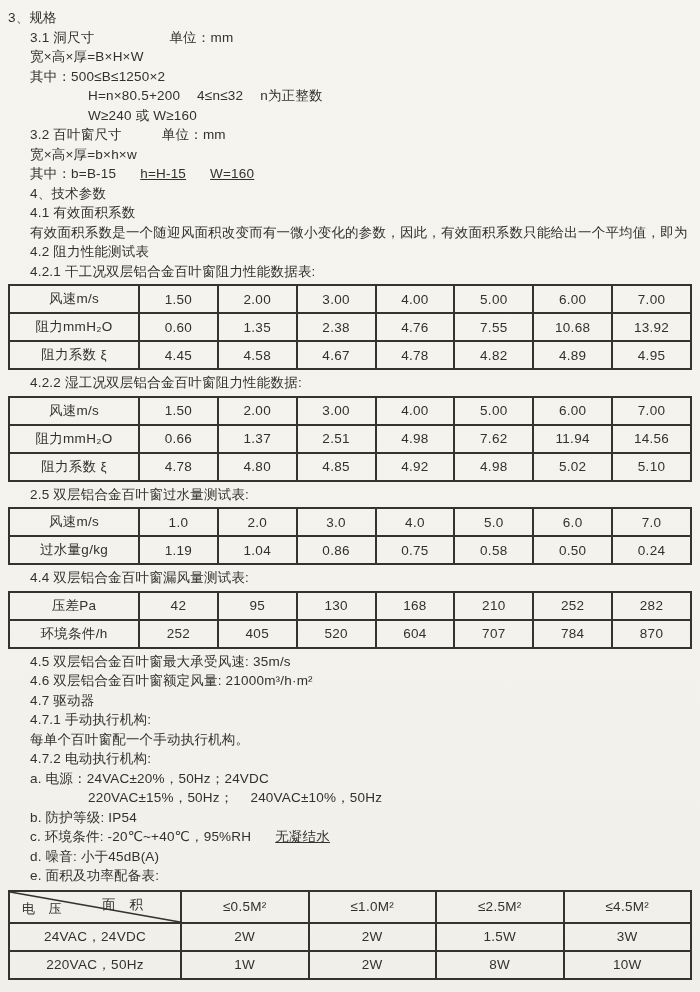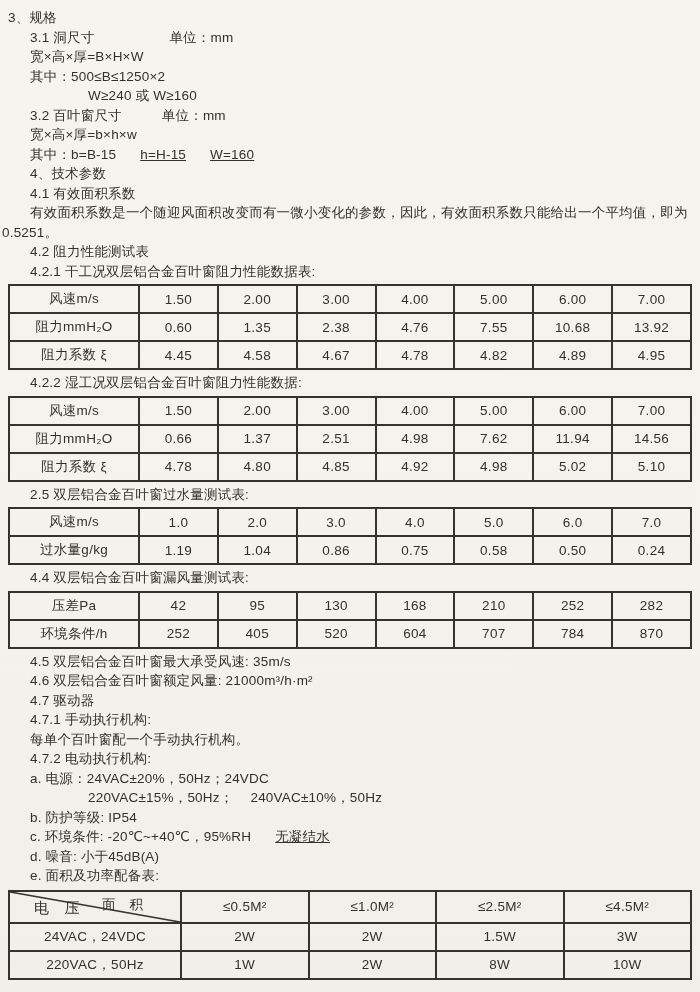--- a/index.html
+++ b/index.html
@@ -39,48 +39,50 @@
     letter-spacing:0.3px;
   }
   col.col-head{width:130px;}
   col.col-head2{width:172px;}
 
   table.power-table{margin-top:4px;}
   table.power-table td.hdr{height:30px;}
   .diag-cell{position:relative;padding:0;}
   .diag-cell svg{position:absolute;left:0;top:0;width:100%;height:100%;}
   .diag-top{position:absolute;top:4px;left:92px;font-size:13.5px;}
-  .diag-bottom{position:absolute;bottom:4px;left:24px;font-size:15px;}
+  .diag-bottom{position:absolute;bottom:4px;left:12px;font-size:13px;}
 </style>
 </head>
 <body>
 
 <div class="page">
 
   <div class="line">3、规格</div>
 
   <div class="line ind1">
     <span>3.1 洞尺寸</span><span class="gap-xl">单位：mm</span>
   </div>
   <div class="line ind1">宽×高×厚=B×H×W</div>
   <div class="line ind1">其中：500≤B≤1250×2</div>
+  <div class="line ind2">
+    <span>H=n×80.5+200</span><span class="gap-sm">4≤n≤32</span><span class="gap-sm">n为正整数</span>
+  </div>
   <div class="line ind2">W≥240  或  W≥160</div>
 
   <div class="line ind1">
     <span>3.2 百叶窗尺寸</span><span class="gap-lg">单位：mm</span>
   </div>
   <div class="line ind1">宽×高×厚=b×h×w</div>
   <div class="line ind1">
     <span>其中：b=B-15</span><span class="gap-md">h=H-15</span><span class="gap-md">W=160</span>
   </div>
 
   <div class="line ind1">4、技术参数</div>
   <div class="line ind1">4.1 有效面积系数</div>
   <div class="line ind1">有效面积系数是一个随迎风面积改变而有一微小变化的参数，因此，有效面积系数只能给出一个平均值，即为</div>
-  <div class="line outdent">0.5251。</div>
 
   <div class="line ind1">4.2 阻力性能测试表</div>
   <div class="line ind1">4.2.1 干工况双层铝合金百叶窗阻力性能数据表:</div>
 
   <table class="data-table" data-table="tables.dry.rows">
     <colgroup>
         <col class="col-head">
         <col>
         <col>
         <col>

